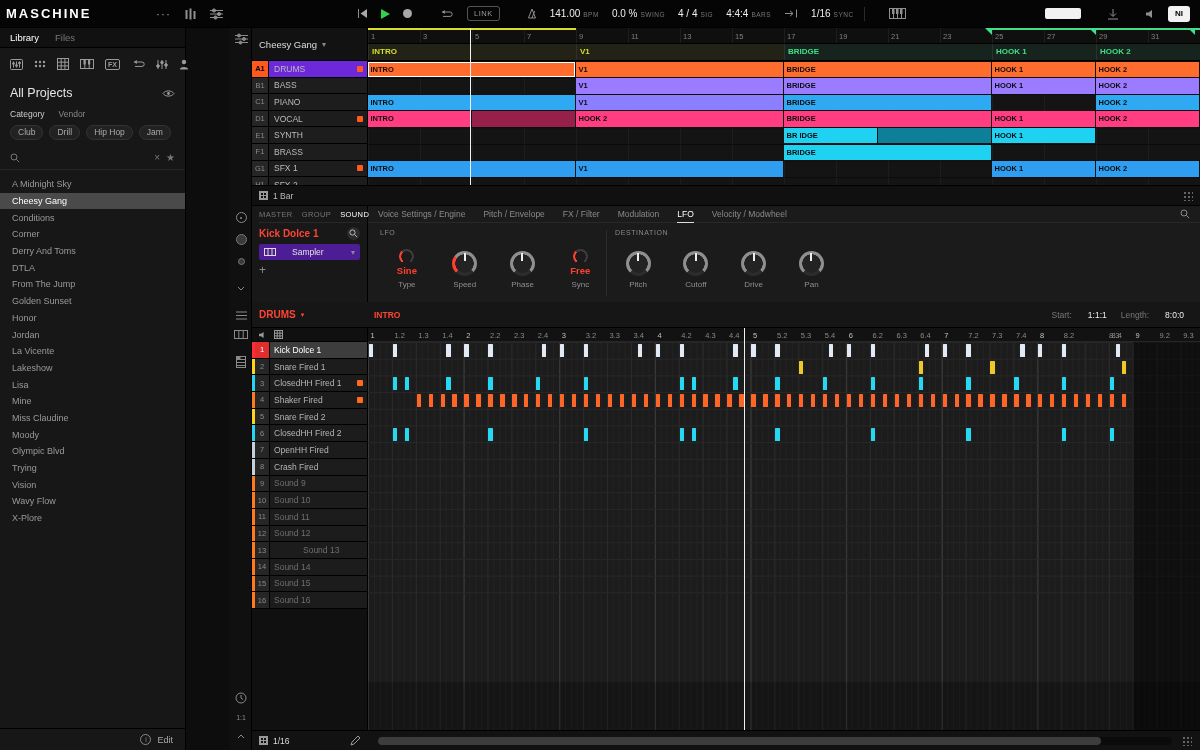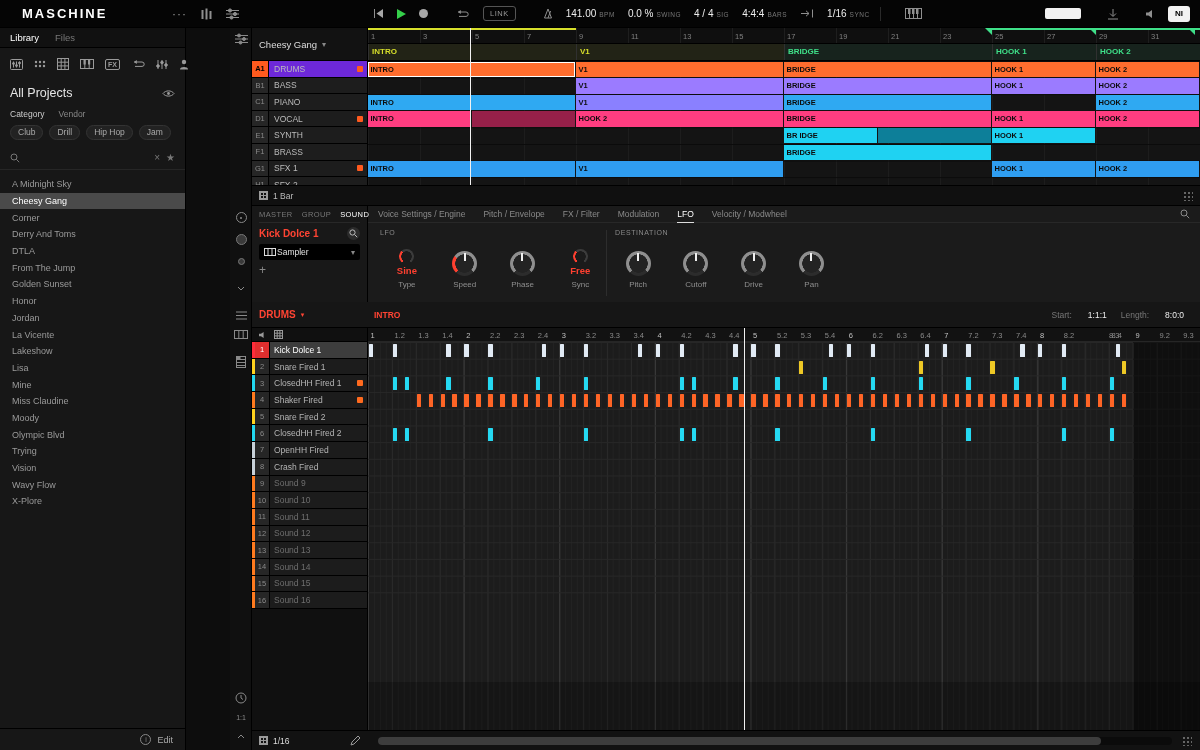--- a/index.html
+++ b/index.html
@@ -1,21 +1,21 @@
 <!DOCTYPE html>
 <html><head>
 <meta charset="utf-8">
 <style>
 *{margin:0;padding:0;box-sizing:border-box}
 html,body{width:1200px;height:750px;background:#000;font-family:"Liberation Sans",sans-serif;overflow:hidden}
 .root{position:relative;width:1200px;height:750px;background:#0d0d0d;color:#ccc;font-size:9px}
 svg{display:block}
 
 .topbar{position:absolute;top:0;left:0;width:1200px;height:28px;background:#050505;display:flex;align-items:center;border-bottom:1px solid #000}
-.logo{font-size:13px;font-weight:bold;letter-spacing:2px;color:#fff;margin-left:22px;width:122px}
+.logo{font-size:13px;font-weight:bold;letter-spacing:2px;color:#fff;margin-left:6px;width:122px}
 .hic{color:#8f8f8f;margin-left:14px;display:flex;align-items:center}
 .hic svg{stroke:#8f8f8f;fill:none}
 .menu-dots{font-size:12px;letter-spacing:1px;color:#9a9a9a;margin-left:28px}
 .vsep{width:1px;height:14px;background:#2a2a2a;margin:0 10px}
 .transport{display:flex;align-items:center;margin-left:120px;gap:13px}
 .play-tri{width:0;height:0;border-left:9px solid #35d04a;border-top:5.5px solid transparent;border-bottom:5.5px solid transparent}
 .rec-dot{width:9px;height:9px;border-radius:50%;background:#a8a8a8}
 .pill{border:1px solid #555;border-radius:3px;color:#999;font-size:7.5px;padding:2px 6px;letter-spacing:.5px}
 .tgroup{display:flex;align-items:baseline;margin-left:13px}
 .tval{color:#eee;font-size:10px}
@@ -92,21 +92,21 @@
 .corner-dots{margin-left:auto;width:10px;height:10px;background-image:radial-gradient(circle 1px,#666 95%,transparent);background-size:4px 4px}
 
 .control{position:absolute;top:177px;left:0;width:948px;height:97px;background:#1b1b1b;border-top:1px solid #000;display:flex;--acc:#ff4030}
 .ctl-left{width:116px;border-right:1px solid #000;display:flex;flex-direction:column;padding:0 7px;background:#181818}
 .ctabs{display:flex;gap:9px;height:17px;align-items:center;border-bottom:1px solid #282828}
 .ctab{font-size:7.5px;color:#777;letter-spacing:.4px}
 .ctab.on{color:#fff}
 .sndrow{height:21px;display:flex;align-items:center}
 .sndname{color:#ff4433;font-size:10px;font-weight:bold;flex:1;white-space:nowrap;overflow:hidden}
 .magc{width:13px;height:13px;border-radius:50%;background:#2c2c2c;display:flex;align-items:center;justify-content:center}
-.sampler{height:16px;background:#000000;border-radius:2px;display:flex;align-items:center;gap:1px;padding:0 5px;font-size:8.5px;color:#e2e2e2}
+.sampler{height:16px;background:#4c1d95;border-radius:2px;display:flex;align-items:center;gap:16px;padding:0 5px;font-size:8.5px;color:#e2e2e2}
 .samp-ch{margin-left:auto}
 .plusbtn{color:#888;font-size:12px;margin-top:5px;line-height:10px}
 .ctl-right{flex:1;position:relative}
 .ptabs{display:flex;height:17px;align-items:center;font-size:8.5px;color:#8a8a8a;border-bottom:1px solid #282828;padding:0 10px;gap:18px}
 .ptab.on{color:#fff;border-bottom:1px solid #ddd;height:17px;line-height:17px}
 .ptab-mag{margin-left:auto}
 .seclbl{position:absolute;top:23px;font-size:7px;color:#8a8a8a;letter-spacing:.6px}
 .prow{position:absolute;top:38px;left:10px;display:flex}
 .pslot{width:57.8px;display:flex;flex-direction:column;align-items:center}
 .dial{height:32px;display:flex;flex-direction:column;align-items:center;justify-content:flex-end}
@@ -356,20 +356,21 @@
             <line x1="6.3" y1="6.3" x2="9.2" y2="9.2" stroke="#777"></line>
           </svg>
         </span>
       <input class="searchin" placeholder="" style="">
       <span class="sx">×</span>
       <span class="sstar">★</span>
     </div>
     <div class="plist">
         <div class="proj">A Midnight Sky</div>
         <div class="proj on">Cheesy Gang</div>
+        <div class="proj">Conditions</div>
         <div class="proj">Corner</div>
         <div class="proj">Derry And Toms</div>
         <div class="proj">DTLA</div>
         <div class="proj">From The Jump</div>
         <div class="proj">Golden Sunset</div>
         <div class="proj">Honor</div>
         <div class="proj">Jordan</div>
         <div class="proj">La Vicente</div>
         <div class="proj">Lakeshow</div>
         <div class="proj">Lisa</div>
@@ -818,21 +819,21 @@
                 <span class="sname" style="color: rgb(110, 110, 110);">Sound 11</span>
               </div>
               <div class="srow">
                 <span class="sstrip" style="background: rgb(255, 122, 30);"></span>
                 <span class="snum">12</span>
                 <span class="sname" style="color: rgb(110, 110, 110);">Sound 12</span>
               </div>
               <div class="srow">
                 <span class="sstrip" style="background: rgb(255, 122, 30);"></span>
                 <span class="snum">13</span>
-                <span class="sname" style="color: rgb(110, 110, 110);">Sound 13</span>
+                <span class="sname" style="color: rgb(110, 110, 110); margin-left: 29px;">Sound 13</span>
               </div>
               <div class="srow">
                 <span class="sstrip" style="background: rgb(255, 122, 30);"></span>
                 <span class="snum">14</span>
                 <span class="sname" style="color: rgb(110, 110, 110);">Sound 14</span>
               </div>
               <div class="srow">
                 <span class="sstrip" style="background: rgb(255, 122, 30);"></span>
                 <span class="snum">15</span>
                 <span class="sname" style="color: rgb(110, 110, 110);">Sound 15</span>

